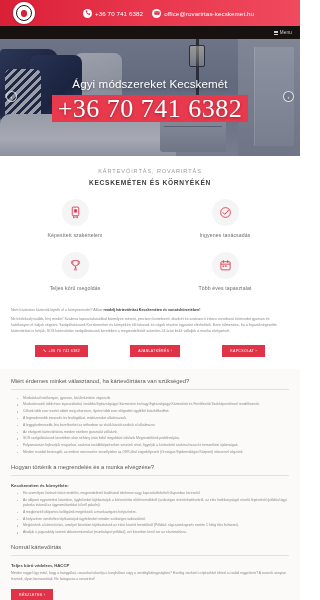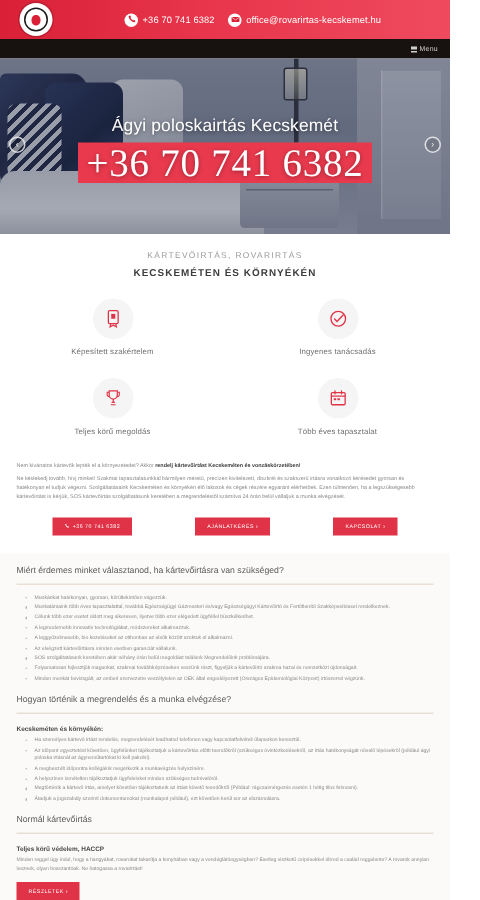--- a/index.html
+++ b/index.html
@@ -295,21 +295,21 @@
     <div class="p-bed"></div>
     <div class="p-table"></div>
     <div class="p-lamp"></div>
     <div class="p-bulb"></div>
   </div>
   <div class="hero-tint"></div>
 
   <div class="car-arrow left">‹</div>
   <div class="car-arrow right">›</div>
 
-  <div class="hero-title">Ágyi poloskairtás Kecskemét</div>
+  <div class="hero-title">Ágyi módszereket Kecskemét</div>
   <div class="hero-phone-wrap">
     <div class="hero-phone">+36 70 741 6382</div>
   </div>
 </div>
 
 <div class="services">
   <div class="svc-sub">KÁRTEVŐIRTÁS, ROVARIRTÁS</div>
   <div class="svc-title">KECSKEMÉTEN ÉS KÖRNYÉKÉN</div>
 
   <div class="feature-grid">

